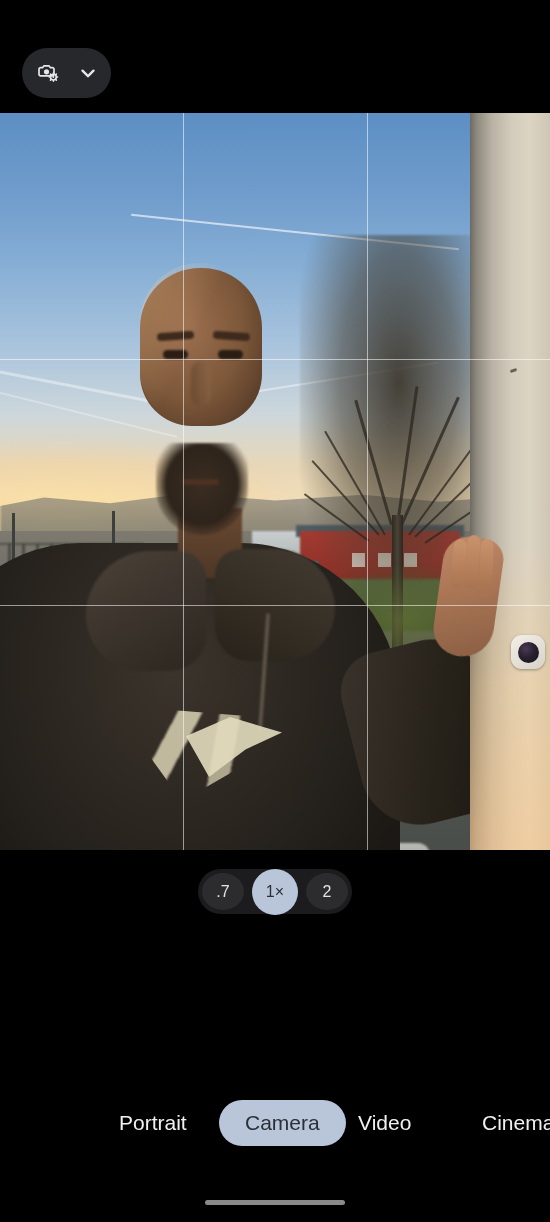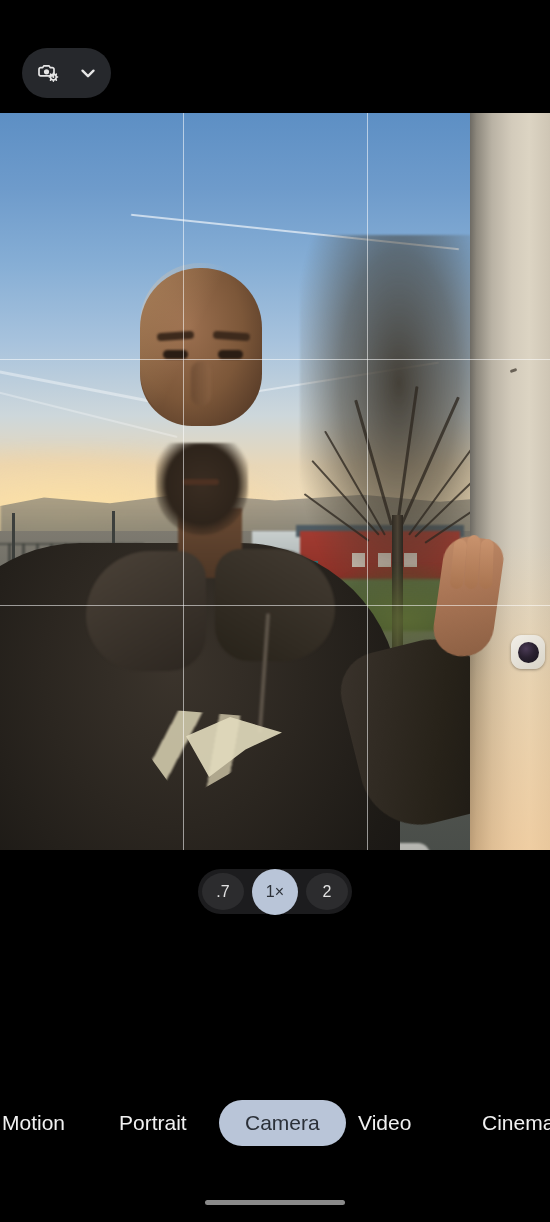--- a/index.html
+++ b/index.html
@@ -476,21 +476,20 @@
   <div class="shutter-row">
 
     
 
     
 
     
   </div>
 
   <div class="modes">
-    <div class="mode m-motion">Motion</div>
     <div class="mode m-portrait">Portrait</div>
     <div class="mode active m-camera">Camera</div>
     <div class="mode m-video">Video</div>
     <div class="mode m-cinema">Cinema</div>
   </div>
 
   <div class="home-indicator"></div>
 </div>
 
 </body></html>

